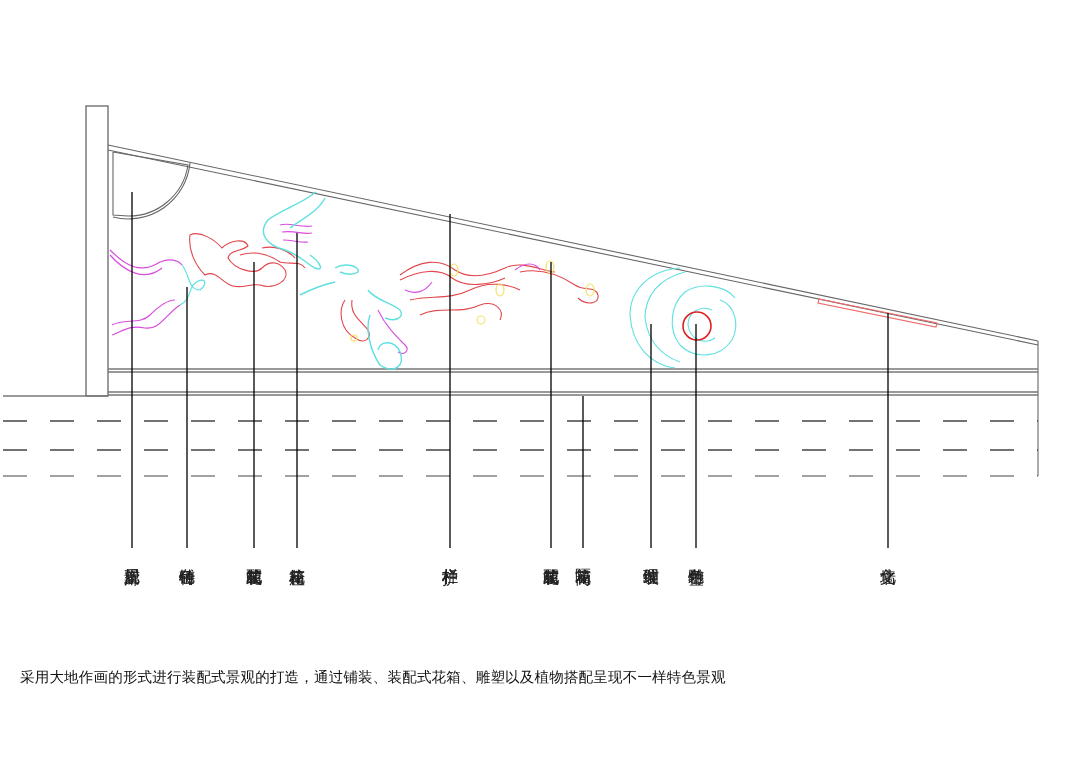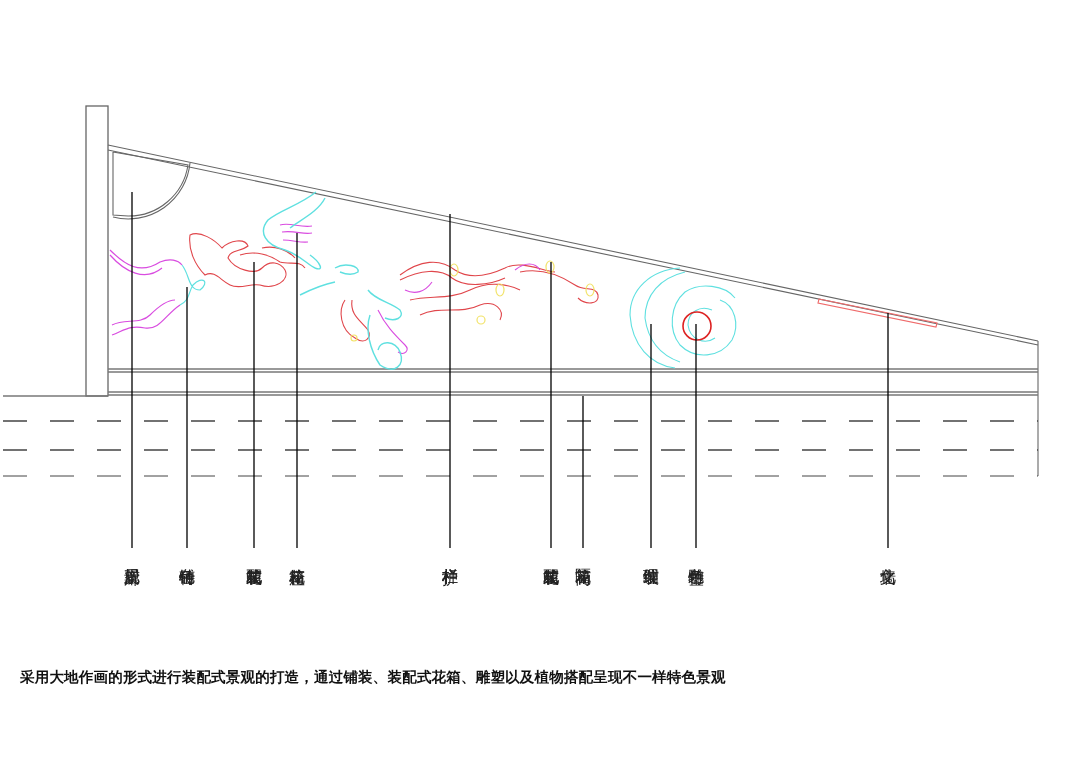--- a/index.html
+++ b/index.html
@@ -1,19 +1,19 @@
 <!DOCTYPE html>
 <html><head>
 <meta charset="utf-8">
 <style>
   html,body{margin:0;padding:0;background:#fff;}
   body{width:1080px;height:764px;position:relative;overflow:hidden;font-family:"DejaVu Sans","Liberation Sans",sans-serif;}
   #drawing{position:absolute;left:0;top:0;width:1080px;height:764px;}
   .label{position:absolute;top:556px;font-size:16px;line-height:17.5px;color:#222;width:18px;text-align:center;writing-mode:vertical-rl;letter-spacing:0;}
-  .caption{position:absolute;left:20px;top:668px;font-size:14.5px;font-weight:bold;color:#111;white-space:nowrap;letter-spacing:0.2px;}
+  .caption{position:absolute;left:20px;top:668px;font-size:14.5px;font-weight:normal;color:#111;white-space:nowrap;letter-spacing:0.2px;}
 </style>
 </head>
 <body>
 
 <svg id="drawing" viewBox="0 0 1080 764" xmlns="http://www.w3.org/2000/svg">
 
   <g fill="none" stroke="#666" stroke-width="1.3">
     <rect x="86" y="106" width="22" height="290"></rect>
   </g>
 

